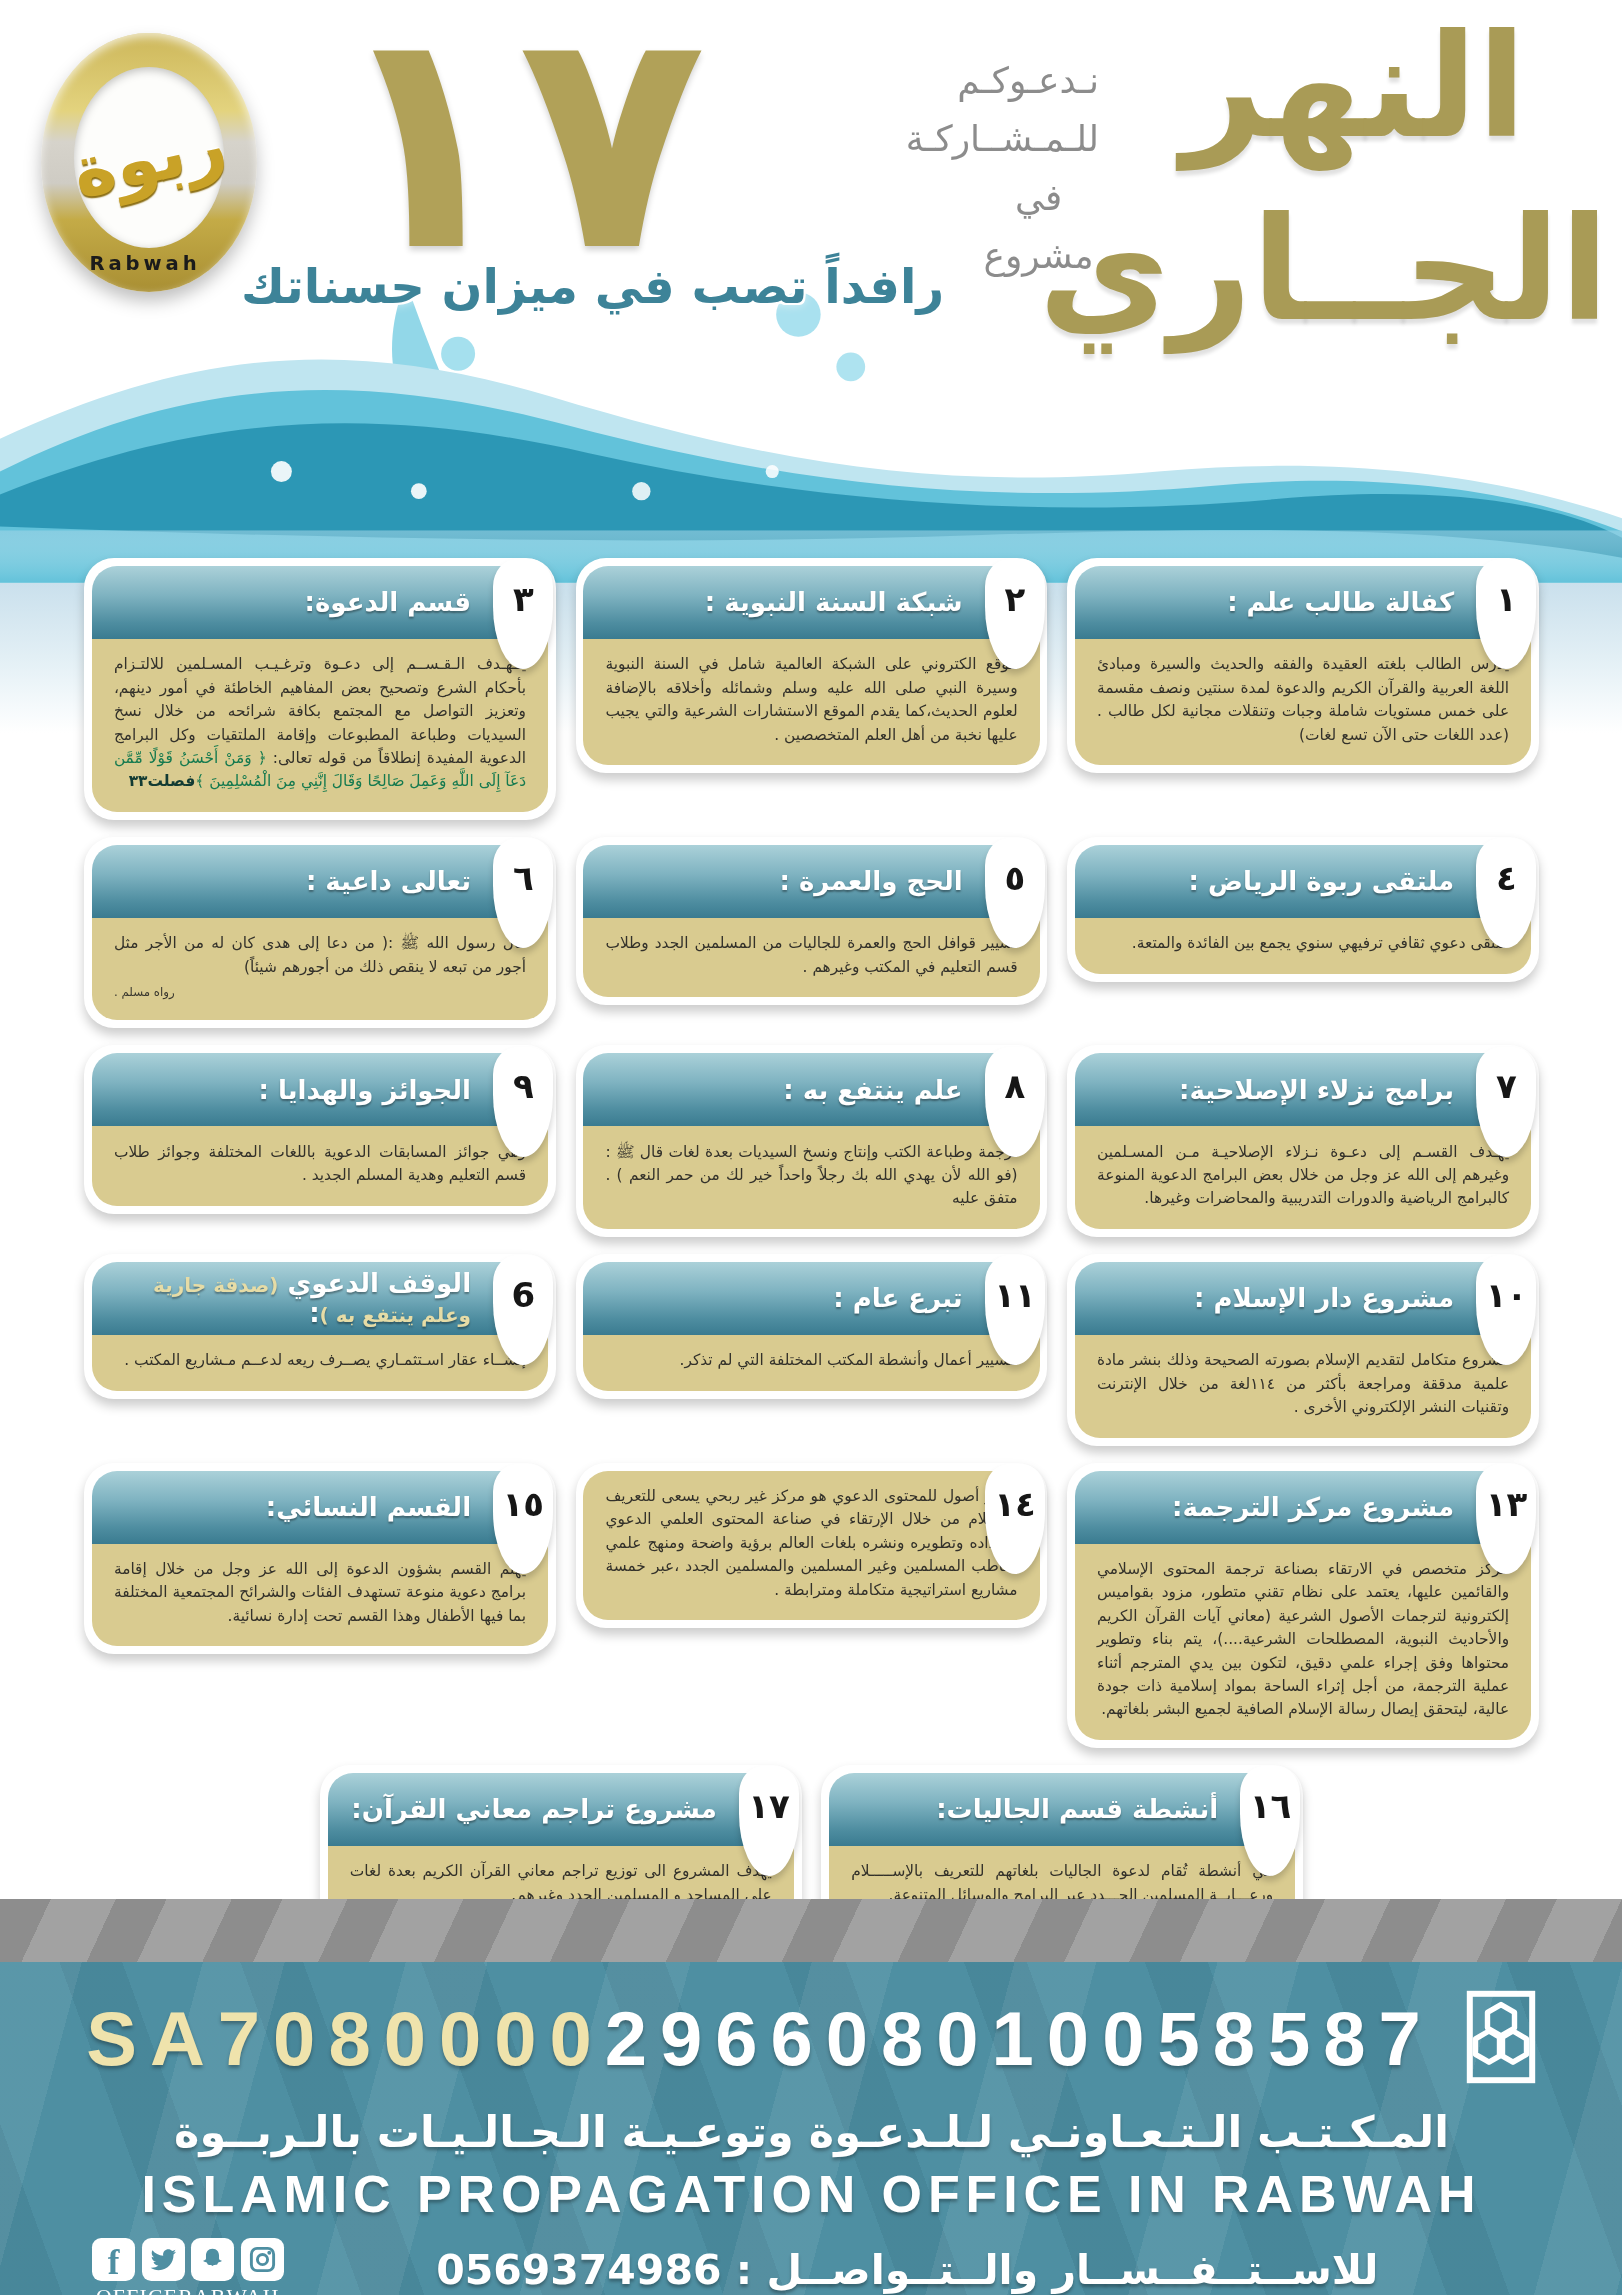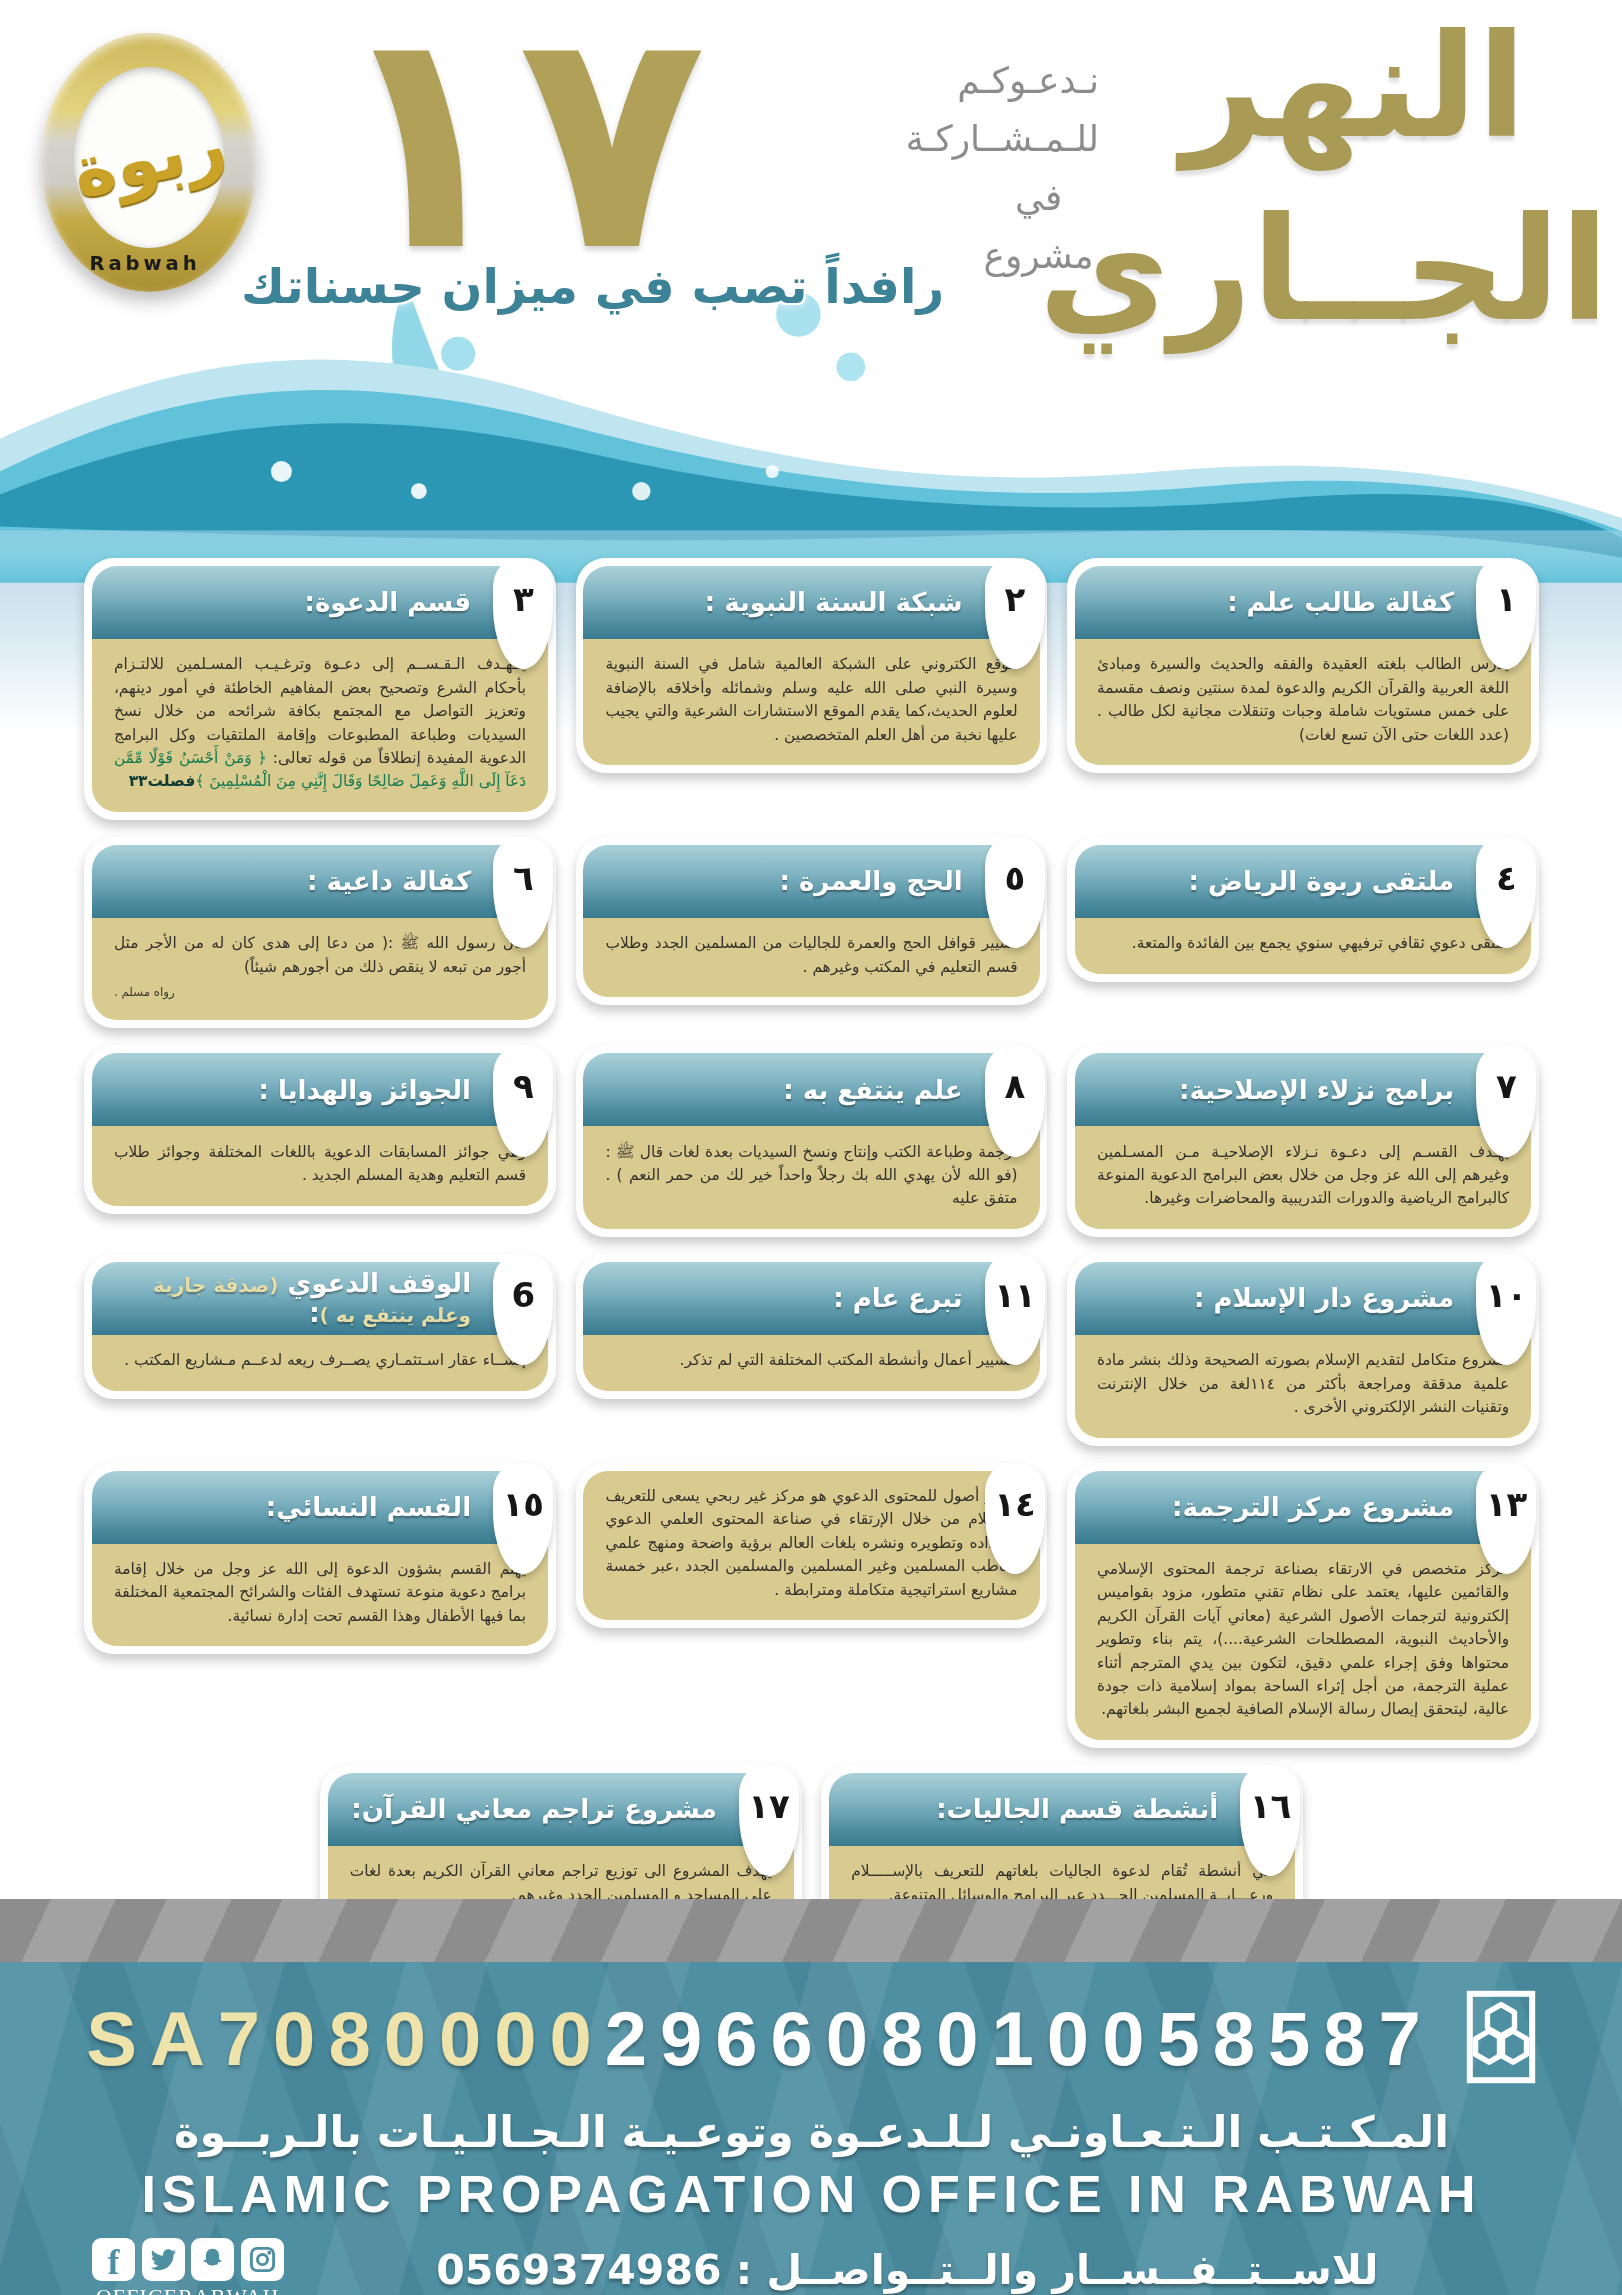--- a/index.html
+++ b/index.html
@@ -191,21 +191,21 @@
               <p><span>تسيير قوافل الحج والعمرة للجاليات من المسلمين الجدد وطلاب قسم التعليم في المكتب وغيرهم .</span></p>
             </div>
           </div>
         </article>
         <article class="card">
           <div class="num">
             <span>٦</span>
           </div>
           <div class="inner">
             <header class="chead">
-              <h3><span>كفالة داعية :</span></h3>
+              <h3><span>تعالى داعية :</span></h3>
             </header>
             <div class="cbody">
               <p><span>قال رسول الله ﷺ :( من دعا إلى هدى كان له من الأجر مثل أجور من تبعه لا ينقص ذلك من أجورهم شيئاً)</span></p>
               <div class="src">رواه مسلم .</div>
             </div>
           </div>
         </article>
         <article class="card">
           <div class="num">
             <span>٧</span>

